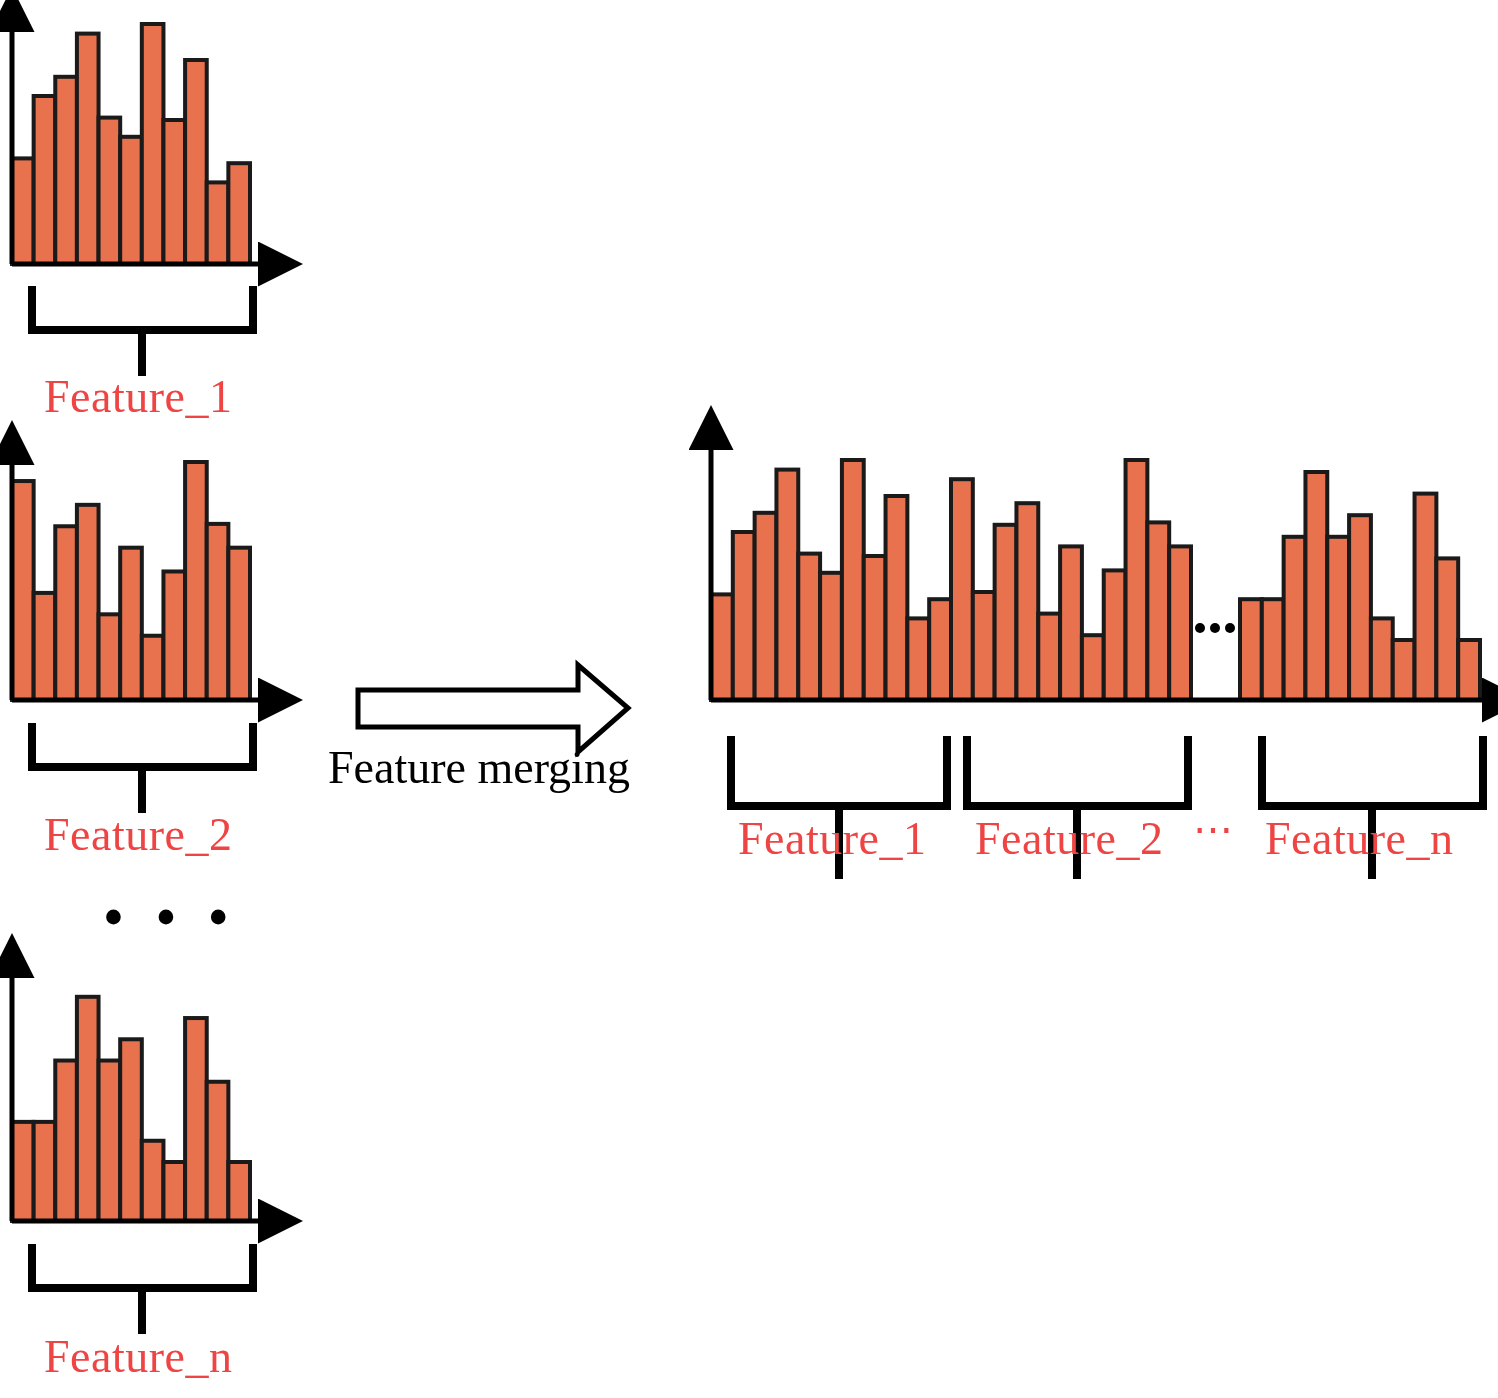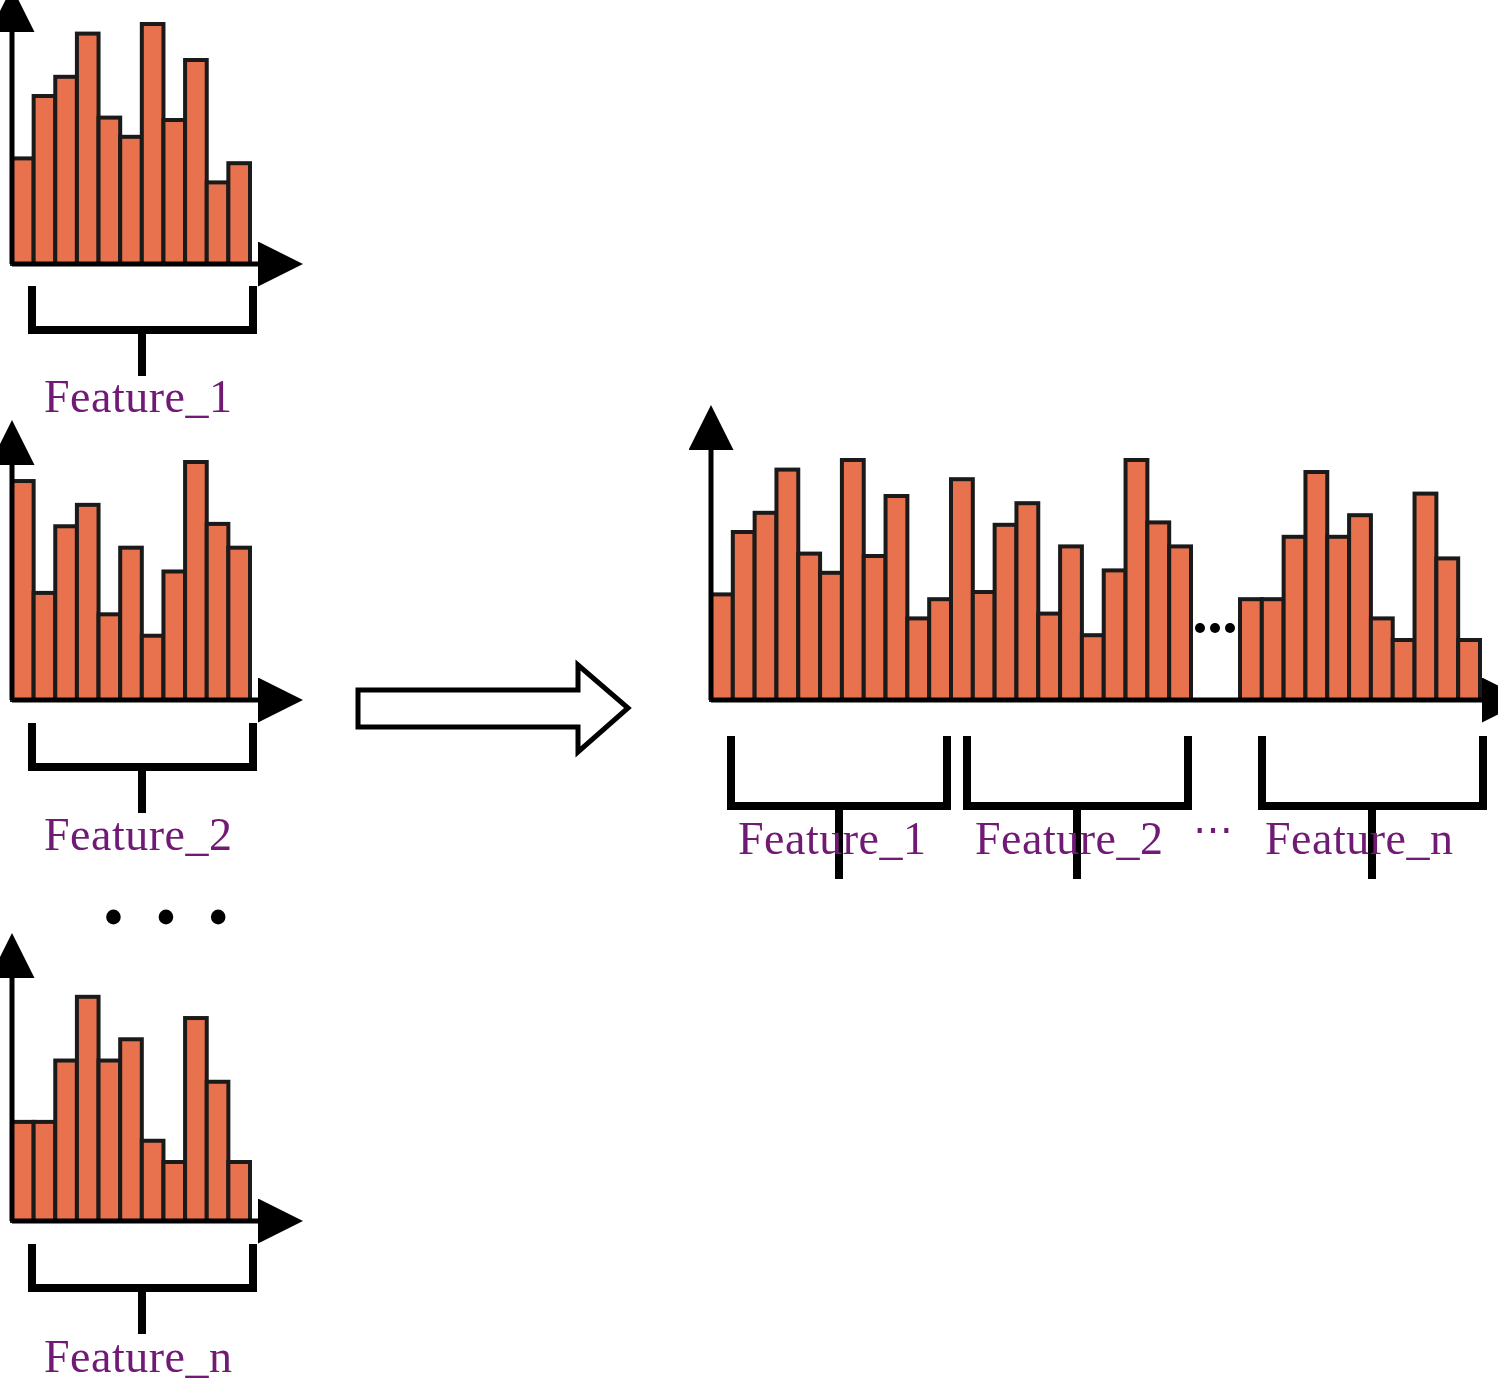--- a/index.html
+++ b/index.html
@@ -2,21 +2,21 @@
 <html><head>
 <meta charset="utf-8">
 <title>Feature merging diagram</title>
 <style>
   html,body{margin:0;padding:0;background:#ffffff;}
   body{width:1498px;height:1398px;position:relative;overflow:hidden;
        font-family:"Liberation Serif","DejaVu Serif",serif;color:#000;}
   .stage{position:absolute;left:0;top:0;width:1498px;height:1398px;}
   svg.layer{position:absolute;left:0;top:0;width:1498px;height:1398px;overflow:visible;}
   .lbl{position:absolute;white-space:nowrap;font-family:"Liberation Serif","DejaVu Serif",serif;
-       font-size:46px;line-height:1;color:#701a75;letter-spacing:0.5px;}
+       font-size:46px;line-height:1;color:#ef4444;letter-spacing:0.5px;}
   .dots-big{position:absolute;font-size:54px;font-weight:bold;letter-spacing:10px;line-height:1;
             font-family:"Liberation Serif","DejaVu Serif",serif;}
   .merge-lbl{position:absolute;font-size:46px;white-space:nowrap;}
 </style>
 </head>
 <body>
 
 <div class="stage">
 
   <svg class="layer" viewBox="0 0 1498 1398" xmlns="http://www.w3.org/2000/svg">
@@ -134,18 +134,19 @@
   </svg>
 
   <div class="lbl" style="left:44px;top:374px;">Feature_1</div>
 
   <div class="lbl" style="left:44px;top:812px;">Feature_2</div>
 
   <div class="dots-big" style="left:104px;top:890px;">• • •</div>
 
   <div class="lbl" style="left:44px;top:1334px;">Feature_n</div>
 
+  <div class="merge-lbl" style="left:328px;top:741px;">Feature merging</div>
 
   <div class="lbl" style="left:738px;top:816px;">Feature_1</div>
   <div class="lbl" style="left:975px;top:816px;">Feature_2</div>
   <div class="lbl" style="left:1193px;top:810px;font-size:40px;">⋯</div>
   <div class="lbl" style="left:1265px;top:816px;">Feature_n</div>
 </div>
 
 </body></html>

